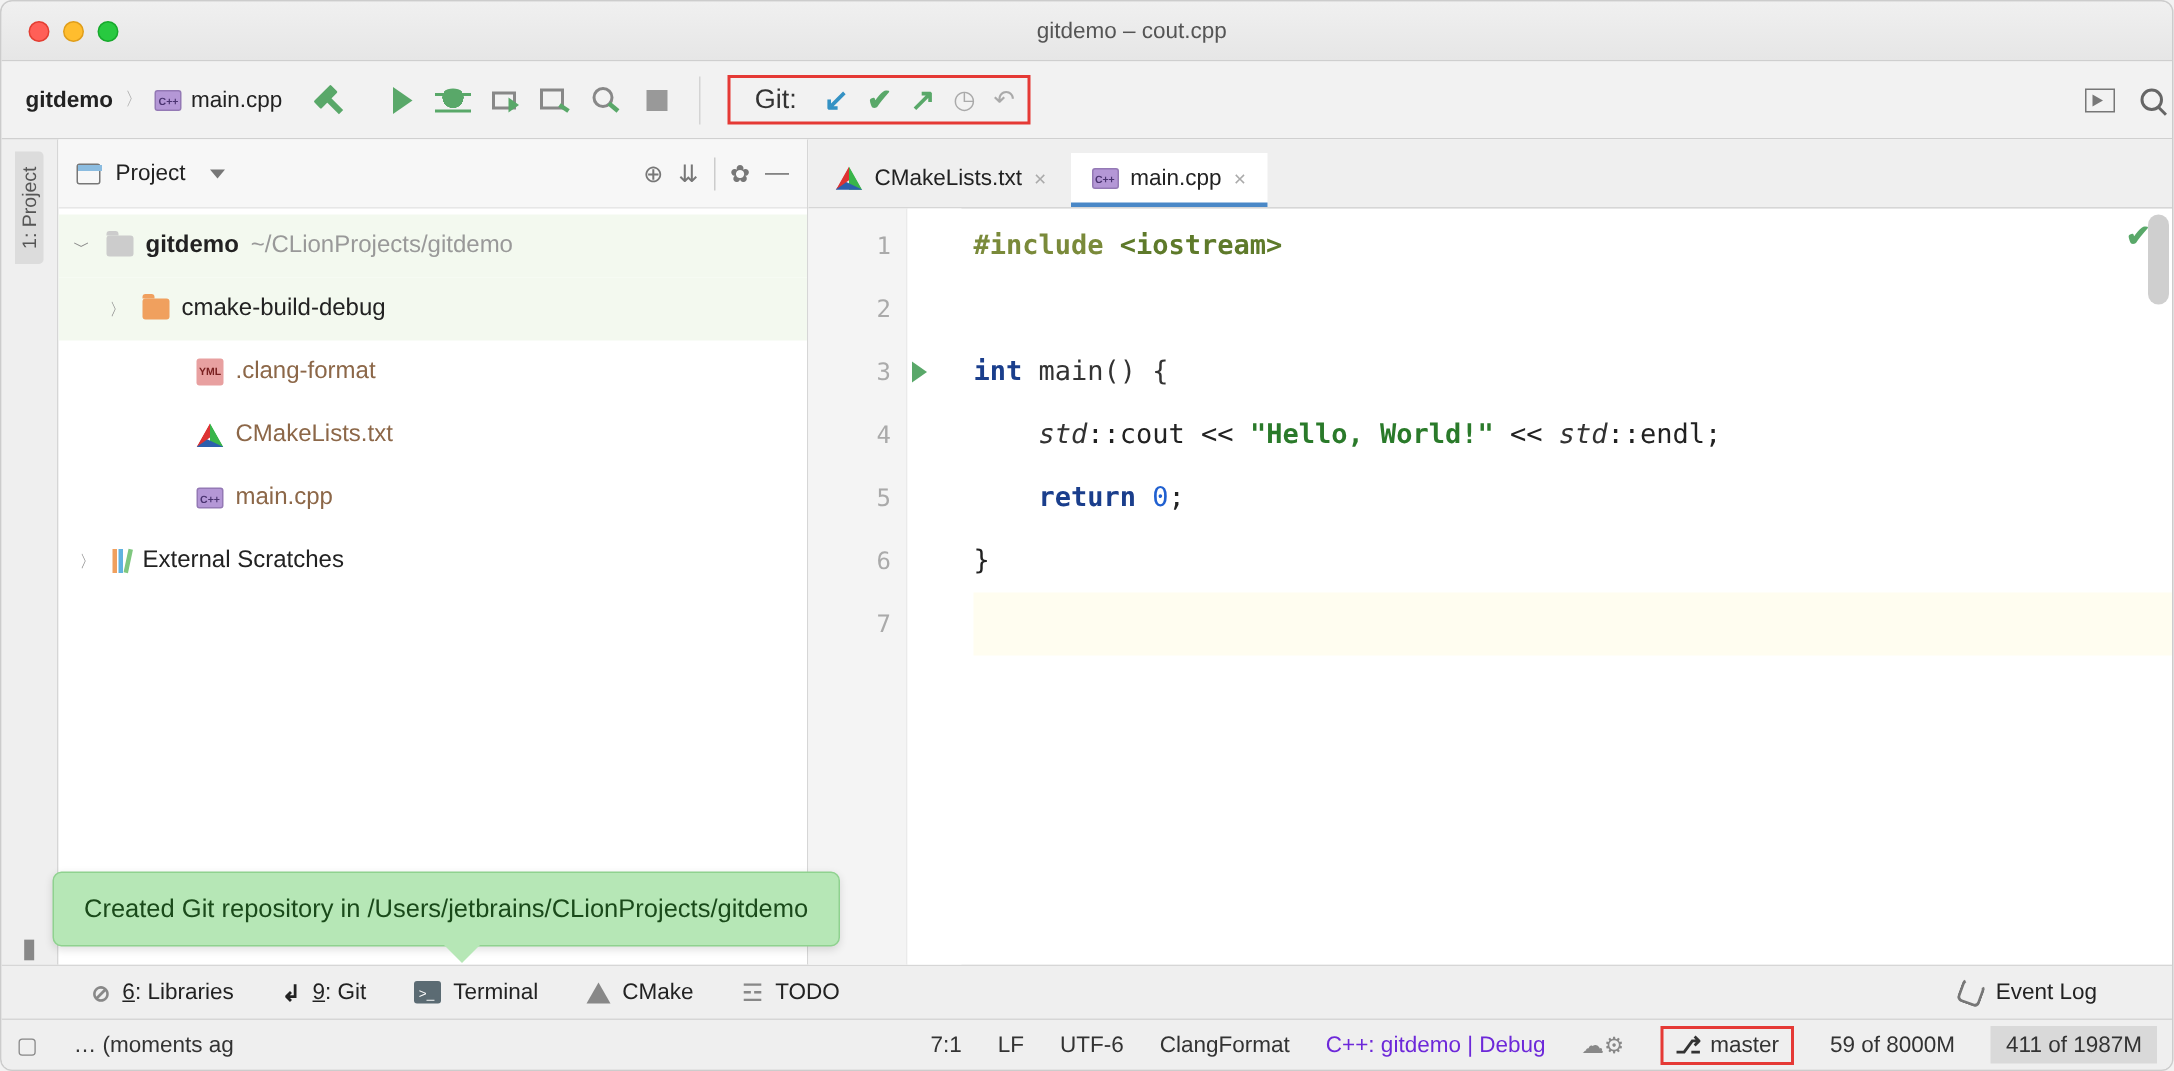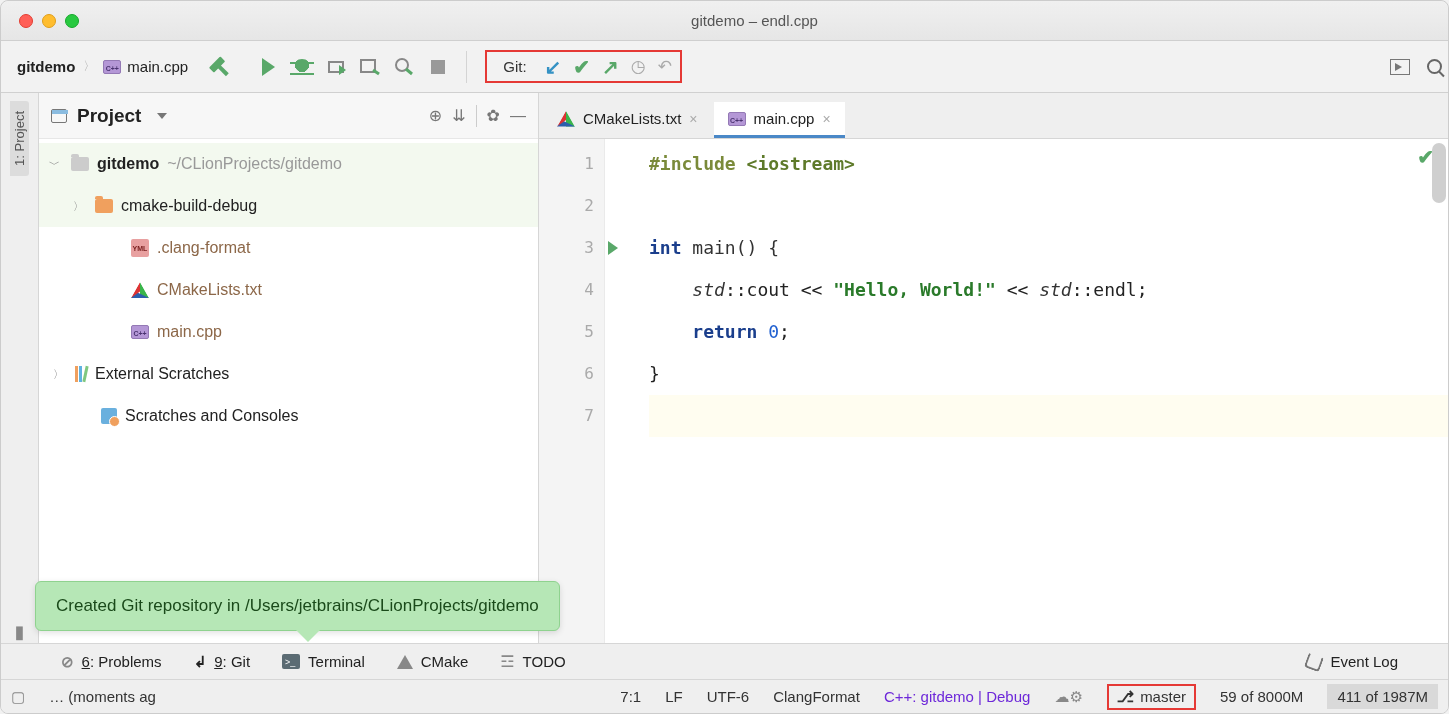--- a/index.html
+++ b/index.html
@@ -25,21 +25,21 @@
 .hammer::after { content: ""; position: absolute; width: 4px; height: 13px; background: #59a869; top: 6px; left: 6px; }
 .run-config { border: 1px solid #c9c9c9; border-radius: 4px; background: #fff; padding: 4px 10px; display: flex; align-items: center; gap: 8px; font-size: 15px; margin-right: 14px; }
 .tri-down { width: 0; height: 0; border-left: 5px solid transparent; border-right: 5px solid transparent; border-top: 6px solid #777; margin-left: 6px; }
 .tb-ico { width: 28px; height: 28px; display: flex; align-items: center; justify-content: center; cursor: pointer; }
 .tb-sep-v { width: 1px; height: 32px; background: #d4d4d4; margin: 0 8px; }
 .play { width: 0; height: 0; border-top: 9px solid transparent; border-bottom: 9px solid transparent; border-left: 13px solid #59a869; }
 .bug { width: 18px; height: 15px; background: radial-gradient(circle at 50% 40%, #59a869 55%, transparent 56%); border-radius: 50% 50% 45% 45%; position: relative; }
 .bug::before { content: ""; position: absolute; left: -3px; top: 3px; width: 24px; height: 9px; border-top: 2px solid #59a869; border-bottom: 2px solid #59a869; }
 .sq { width: 14px; height: 14px; background: #999; }
 .gray-ico { color: #888; }
-.git-label { font-size: 15px; color: #333; margin-left: 8px; margin-right: 6px; }
+.git-label { font-size: 18px; color: #333; margin-left: 8px; margin-right: 6px; }
 .git-box { border: 2px solid #e53935; display: flex; align-items: center; gap: 12px; padding: 4px 8px; margin-left: 4px; }
 .arr { font-size: 20px; font-weight: bold; line-height: 1; }
 .arr.blue { color: #3592c4; }
 .arr.green { color: #59a869; }
 .clock-ico, .undo-ico { color: #aaa; font-size: 17px; }
 .search-ico { width: 15px; height: 15px; border: 2px solid #666; border-radius: 50%; position: relative; }
 .search-ico::after { content: ""; position: absolute; width: 7px; height: 2px; background: #666; transform: rotate(45deg); bottom: -3px; right: -5px; }
 
 .main { display: flex; height: calc(100% - 40px - 52px - 36px - 34px); }
 .left-gutter { width: 38px; background: #efefef; border-right: 1px solid #d6d6d6; display: flex; flex-direction: column; align-items: center; padding-top: 8px; gap: 20px; }
@@ -125,21 +125,21 @@
 </style>
 </head>
 <body>
 
 <div class="title-bar">
   <div class="traffic">
     <div class="tl red"></div>
     <div class="tl yel"></div>
     <div class="tl grn"></div>
   </div>
-  <div class="win-title">gitdemo – endl.cpp</div>
+  <div class="win-title">gitdemo – cout.cpp</div>
 </div>
 
 <div class="toolbar">
   <div class="breadcrumb">
     <span class="bc-text">gitdemo</span>
     <span class="bc-sep">〉</span>
     <span class="file-chip">
       <span class="cpp-ico"></span>
       <span>main.cpp</span>
     </span>
@@ -195,21 +195,21 @@
     <div class="vtab active">
       <span>1: Project</span>
     </div>
     <div style="flex:1"></div>
     <div style="color:#888;font-size:18px;">▮</div>
   </div>
 
   <div class="proj-panel">
     <div class="proj-head">
       <span class="app-ico"></span>
-      <span style="font-size:19px;font-weight:bold;">Project</span>
+      <span style="font-size:15px;">Project</span>
       <span class="tri-down"></span>
       <span class="spacer"></span>
       <span class="tool-ic">⊕</span>
       <span class="tool-ic">⇊</span>
       <span style="width:1px;height:22px;background:#ccc;"></span>
       <span class="tool-ic">✿</span>
       <span class="tool-ic">—</span>
     </div>
     <div class="tree">
       <div class="tree-row root">
@@ -241,25 +241,20 @@
         <span class="brown">main.cpp</span>
       </div>
       <div class="tree-row" style="padding-left:14px">
         <span class="arw">〉</span>
         <span class="lib-ico">
             <i></i>
             <i></i>
             <i></i>
           </span>
         <span>External Scratches</span>
-      </div>
-      <div class="tree-row" style="padding-left:40px">
-        <span style="width:14px"></span>
-        <span class="scr-ico"></span>
-        <span>Scratches and Consoles</span>
       </div>
     </div>
   </div>
 
   <div class="editor">
     <div class="ed-tabs">
       <div class="ed-tab">
         <span class="cmake-ico">
             <span></span>
           </span>
@@ -298,21 +293,21 @@
   </div>
 </div>
 
 <div class="tooltip">
   <span>Created Git repository in /Users/jetbrains/CLionProjects/gitdemo</span>
 </div>
 
 <div class="tw-bar">
   <div class="tw-item">
     <span class="bell-ico"></span>
-    <span><span class="u">6</span><span>: Problems</span></span>
+    <span><span class="u">6</span><span>: Libraries</span></span>
   </div>
   <div class="tw-item">
     <span class="git-ic2"></span>
     <span><span class="u">9</span><span>: Git</span></span>
   </div>
   <div class="tw-item">
     <span class="term-ico"></span>
     <span>Terminal</span>
   </div>
   <div class="tw-item">

